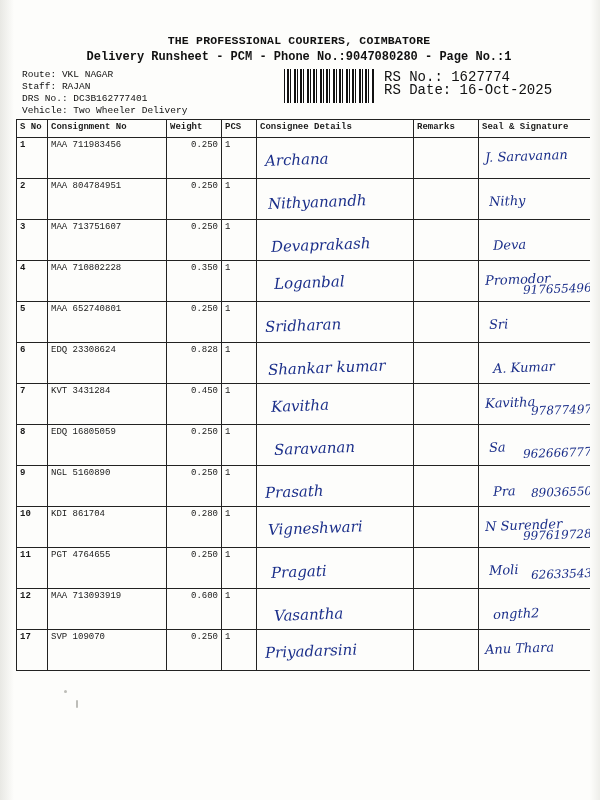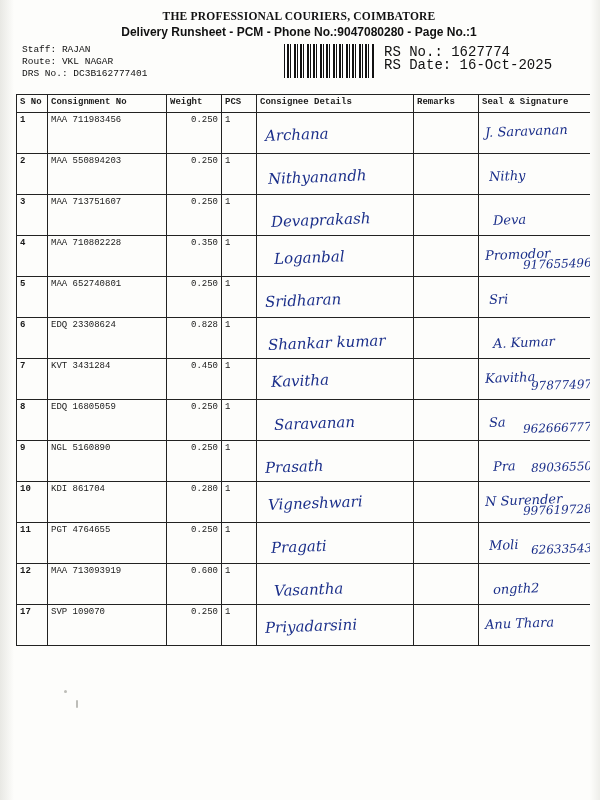--- a/index.html
+++ b/index.html
@@ -42,29 +42,30 @@
 
   .doc {
     position: absolute;
     left: 16px;
     top: 10px;
     width: 566px;
   }
 
   .title {
     text-align: center;
-    font-family: Liberation Serif, serif;
+    font-family: Liberation Mono, monospace;
     font-weight: bold;
     font-size: 11.5px;
     letter-spacing: 0.2px;
     color: #111;
+    margin-top: 24px;
   }
   .subtitle {
     text-align: center;
-    font-family: Liberation Sans, sans-serif;
+    font-family: Liberation Mono, monospace;
     font-weight: bold;
     font-size: 12px;
     margin-top: 3px;
     color: #111;
   }
 
   .meta {
     position: relative;
     margin-top: 5px;
     height: 48px;
@@ -180,23 +181,24 @@
 <body>
 
 <div class="page">
   <div class="doc">
 
     <div class="title">THE PROFESSIONAL COURIERS, COIMBATORE</div>
     <div class="subtitle">Delivery Runsheet - PCM - Phone No.:9047080280 - Page No.:1</div>
 
     <div class="meta">
       <div class="meta-left">
+        <div>Route: VKL NAGAR</div>
         <div>Staff: RAJAN</div>
-        <div>Route: VKL NAGAR</div>
         <div>DRS No.: DC3B162777401</div>
+        <div>Vehicle: Two Wheeler Delivery</div>
       </div>
       <div class="barcode"></div>
       <div class="meta-right">
         <div>RS No.: 1627774</div>
         <div>RS Date: 16-Oct-2025</div>
       </div>
     </div>
 
     <table class="runsheet">
       <thead>
@@ -215,21 +217,21 @@
             <td class="c-sno"><span>1</span></td>
             <td class="c-con"><span>MAA 711983456</span></td>
             <td class="c-wt"><span>0.250</span></td>
             <td class="c-pcs"><span>1</span></td>
             <td class="c-cons sig-cell"><span></span><span class="hand cons-name" style="top: 14px; left: 8px;">Archana</span></td>
             <td class="c-rem"><span></span></td>
             <td class="c-seal sig-cell"><span></span><span class="hand seal-name" style="top: 12px; left: 6px;">J. Saravanan</span></td>
           </tr>
           <tr>
             <td class="c-sno"><span>2</span></td>
-            <td class="c-con"><span>MAA 550894203</span></td>
+            <td class="c-con"><span>MAA 804784951</span></td>
             <td class="c-wt"><span>0.250</span></td>
             <td class="c-pcs"><span>1</span></td>
             <td class="c-cons sig-cell"><span></span><span class="hand cons-name" style="top: 16px; left: 11px;">Nithyanandh</span></td>
             <td class="c-rem"><span></span></td>
             <td class="c-seal sig-cell"><span></span><span class="hand seal-name" style="top: 15px; left: 10px;">Nithy</span></td>
           </tr>
           <tr>
             <td class="c-sno"><span>3</span></td>
             <td class="c-con"><span>MAA 713751607</span></td>
             <td class="c-wt"><span>0.250</span></td>

